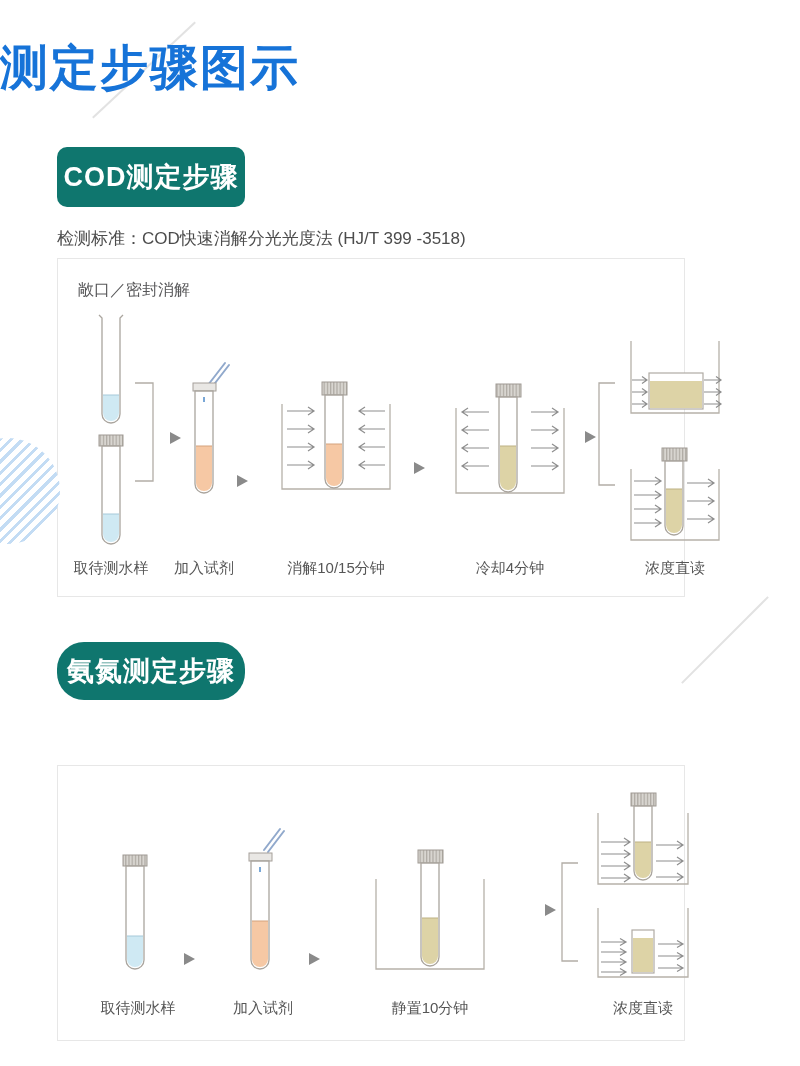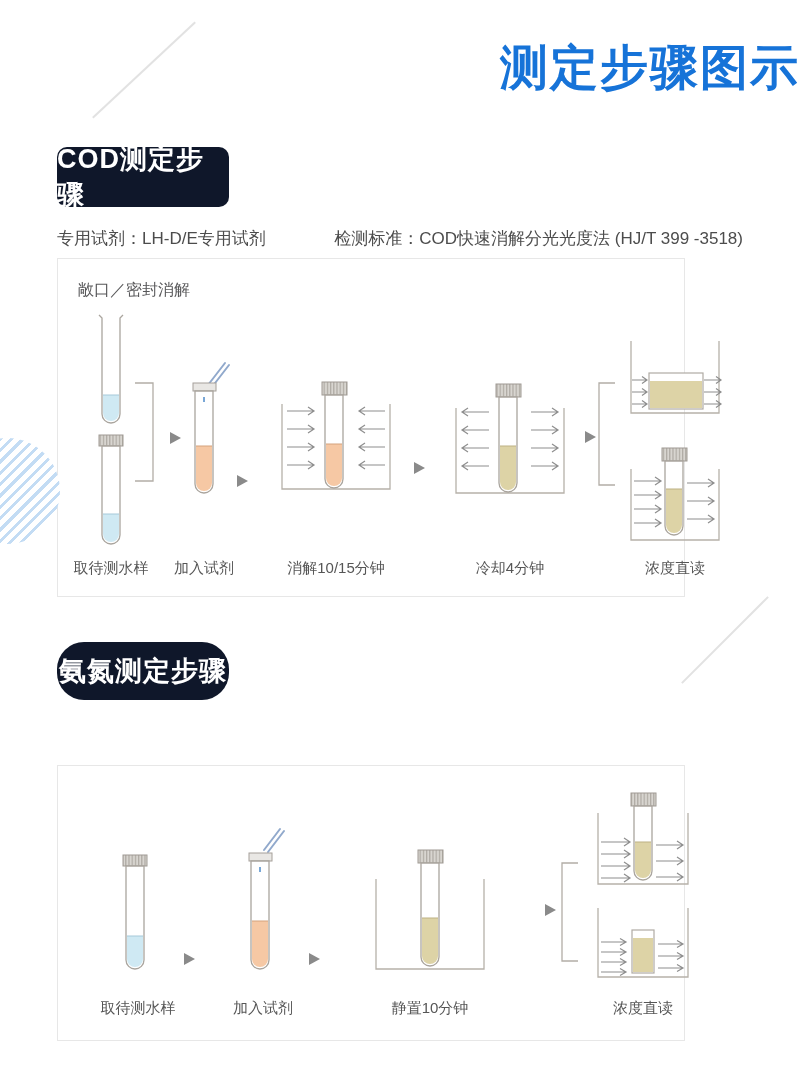--- a/index.html
+++ b/index.html
@@ -4,26 +4,26 @@
 <style>
   html,body{margin:0;padding:0;background:#fff;}
   .page{
     position:relative;width:800px;height:1066px;margin:0 auto;background:#fff;
     overflow:hidden;font-family:"Liberation Sans","DejaVu Sans",sans-serif;
   }
   .decor-line{position:absolute;height:2px;background:#e2e2e2;}
   .decor-line-top{width:140px;left:74px;top:69px;transform:rotate(-43deg);}
   .decor-line-mid{width:122px;left:664px;top:639px;transform:rotate(-45deg);}
   .title{
-    position:absolute;left:0;right:0;top:36px;margin:0;text-align:right;
+    position:absolute;left:0;right:0;top:36px;margin:0;text-align:left;
     font-size:48px;font-weight:700;letter-spacing:2px;color:#1673d8;
   }
   .badge{
-    position:absolute;left:57px;width:172px;height:60px;border-radius:10px;
-    background:#0f172a;color:#fff;font-size:27px;font-weight:700;
+    position:absolute;left:57px;width:188px;height:60px;border-radius:10px;
+    background:#0f766e;color:#fff;font-size:27px;font-weight:700;
     display:flex;align-items:center;justify-content:center;letter-spacing:1px;
   }
   .badge-cod{top:147px;}
   .badge-nh{top:642px;height:58px;border-radius:27px;}
   .info-row{
     position:absolute;left:57px;width:686px;display:flex;justify-content:space-between;
     font-size:17px;color:#4c4c4c;
   }
   .info-row-cod{top:227px;}
   .info-row-nh{top:719px;}
@@ -44,21 +44,20 @@
 </head>
 <body>
 
 <div class="page">
 
   <div class="decor-line decor-line-top"></div>
   <h1 class="title">测定步骤图示</h1>
 
   <div class="badge badge-cod">COD测定步骤</div>
   <div class="info-row info-row-cod">
-    <span>专用试剂：LH-D/E专用试剂</span>
     <span>检测标准：COD快速消解分光光度法 (HJ/T 399 -3518)</span>
   </div>
 
   <div class="diagram-box box-cod">
     <svg width="684" height="337" viewBox="0 0 684 337">
       <defs>
         <pattern id="ribs1" width="3.2" height="6" patternUnits="userSpaceOnUse">
           <rect width="3.2" height="6" fill="#d8d5d0"></rect>
           <rect width="1.2" height="6" fill="#aeaaa3"></rect>
         </pattern>

